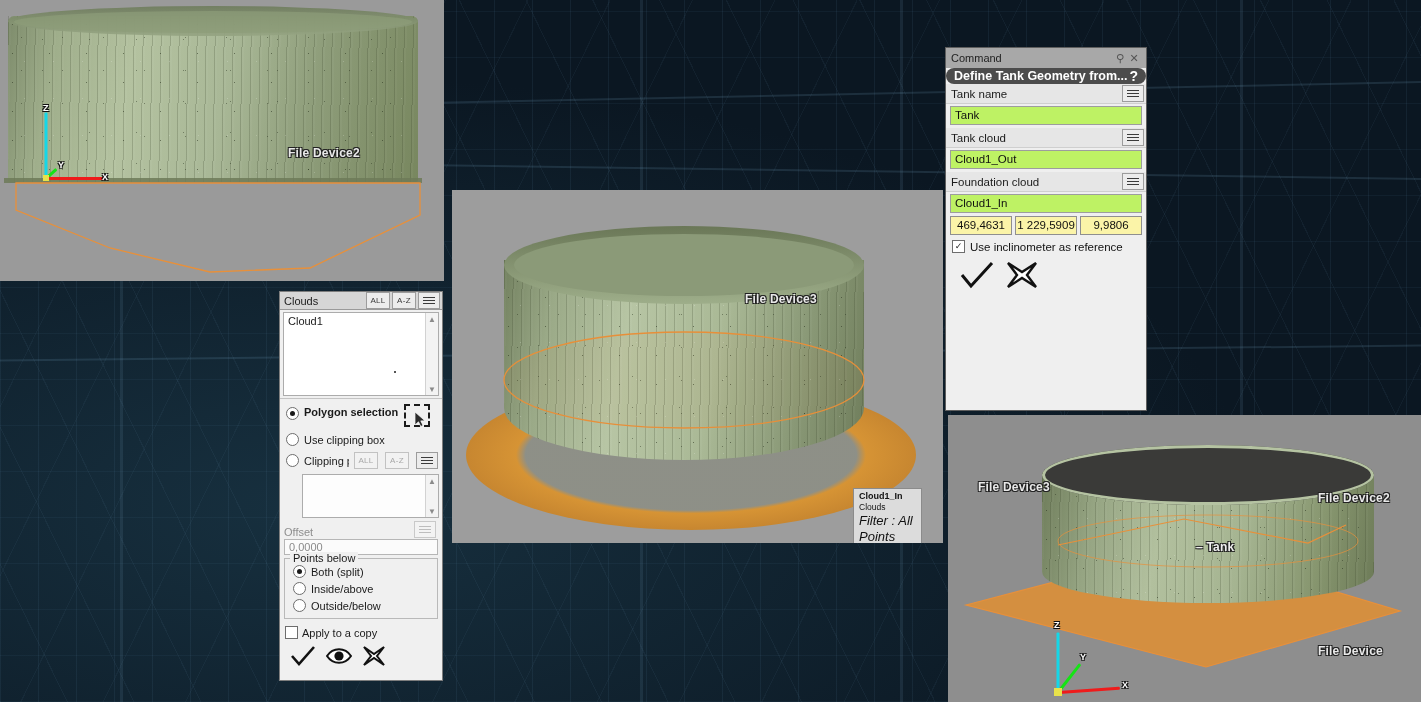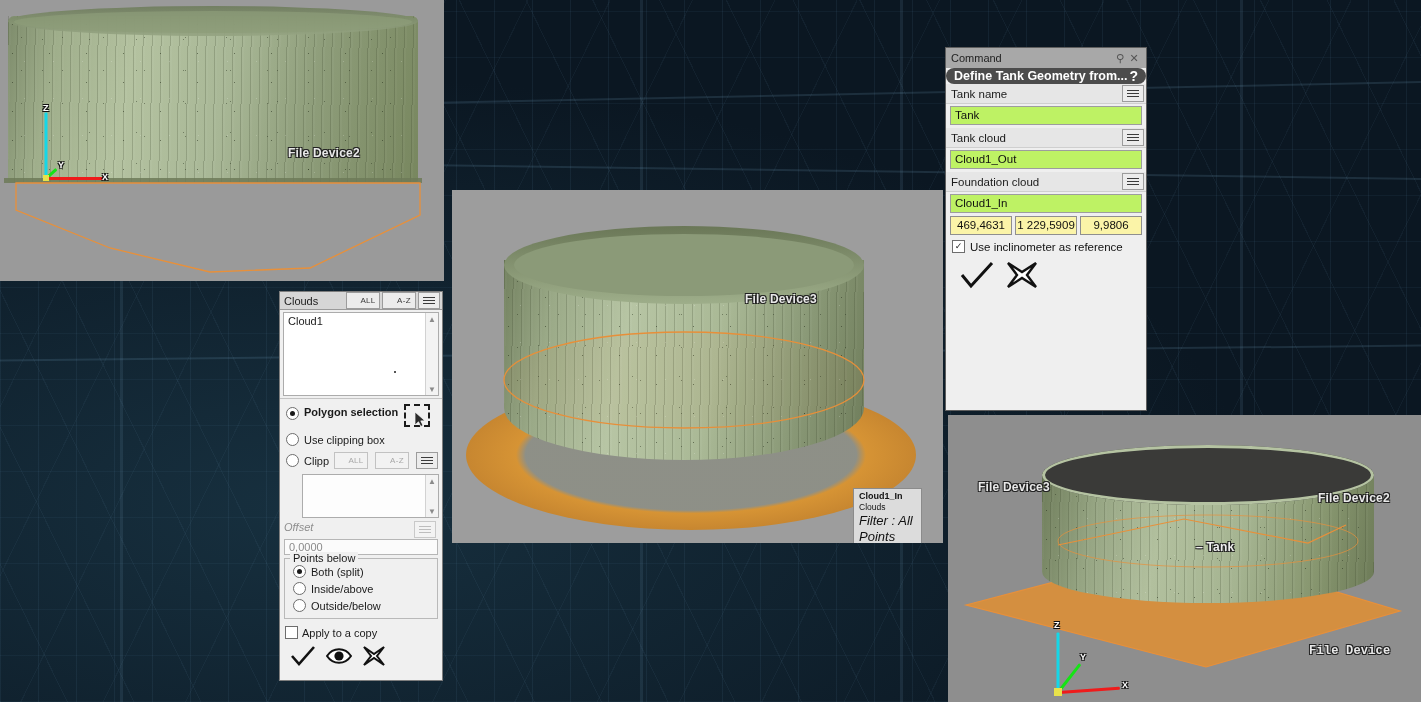--- a/index.html
+++ b/index.html
@@ -47,21 +47,21 @@
          text-shadow:-1px -1px 0 #111,1px -1px 0 #111,-1px 1px 0 #111,1px 1px 0 #111;}
 
   
   #clouds-panel{position:absolute;left:279px;top:291px;width:162px;height:388px;
       background:#f0f0f0;border:1px solid #7d7d7d;font-size:11px;color:#1a1a1a;}
   .dock-head{display:flex;align-items:center;height:17px;background:#d6d6d6;
       border-bottom:1px solid #9a9a9a;padding-left:4px;}
   .dock-head .t{flex:1;font-size:11px;color:#1b1b1b;}
   .minibtn{width:22px;height:15px;border:1px solid #9c9c9c;background:#ececec;
       font-size:8px;display:flex;align-items:center;justify-content:center;
-      color:#3a3a3a;margin-right:2px;letter-spacing:.3px;padding-left:10px;}
+      color:#3a3a3a;margin-right:2px;letter-spacing:.3px;}
   .minibtn.dis{color:#a8a8a8;border-color:#c2c2c2;background:#f2f2f2;}
   .burger{width:20px;height:15px;border:1px solid #9c9c9c;background:#ececec;
       display:flex;flex-direction:column;justify-content:center;align-items:center;gap:2px;margin-right:2px;}
   .burger i{display:block;width:12px;height:1px;background:#3b3b3b;}
   .burger.dis i{background:#bdbdbd;}
   .burger.dis{border-color:#c9c9c9;background:#f3f3f3;}
   .listbox{position:relative;background:#fff;border:1px solid #acacac;margin:2px 3px;height:82px;}
   .listbox .it{font-size:11px;padding:2px 4px;color:#1a1a1a;}
   .scroll{position:absolute;right:0;top:0;bottom:0;width:12px;background:#f3f3f3;border-left:1px solid #d2d2d2;}
   .scroll .up,.scroll .dn{position:absolute;left:0;right:0;height:12px;display:flex;align-items:center;justify-content:center;
@@ -73,21 +73,21 @@
       display:flex;align-items:center;justify-content:center;flex:none;}
   .radio.on:after{content:"";width:5px;height:5px;border-radius:50%;background:#1a1a1a;}
   .cbx{width:11px;height:11px;border:1px solid #6d6d6d;background:#fff;flex:none;
       display:flex;align-items:center;justify-content:center;font-size:9px;color:#222;line-height:1;}
   .sel-sep{border-top:1px solid #c4c4c4;margin:2px 0;}
   .marq{width:22px;height:19px;border:2px dashed #1b1b1b;position:relative;}
   .group{margin:3px 4px 2px 4px;border:1px solid #b9b9b9;padding:4px 2px 4px 2px;position:relative;}
   .group>.legend{position:absolute;top:-7px;left:5px;background:#f0f0f0;padding:0 3px;font-size:11px;}
   .txtin{margin:1px 4px 2px 4px;border:1px solid #b6b6b6;background:#fbfbfb;height:14px;
       font-size:11px;color:#8b8b8b;padding:0 4px;line-height:14px;}
-  .lbl-row{display:flex;align-items:flex-start;margin:3px 4px 0 4px;font-style:italic;}
+  .lbl-row{display:flex;align-items:flex-end;margin:3px 4px 0 4px;}
   .lbl-row .l{flex:1;color:#8e8e8e;font-size:11px;}
   .actions{display:flex;gap:10px;align-items:center;padding:6px 0 0 10px;}
 
   
   #command-panel{position:absolute;left:945px;top:47px;width:200px;height:362px;
       background:#efefef;border:1px solid #5e5e5e;}
   .cmd-title{height:20px;background:#a8a8a8;display:flex;align-items:center;padding:0 5px;
       font-size:11px;color:#1f1f1f;}
   .cmd-title .t{flex:1;}
   .cmd-title .ic{width:14px;text-align:center;font-size:11px;color:#555;}
@@ -220,21 +220,21 @@
     <div class="ax" style="background:#ef1b1b;width:62px;left:0;top:-1px;transform:rotate(-4deg);"></div>
     <div style="position:absolute;left:-4px;top:-4px;width:8px;height:8px;background:#e8e24a;"></div>
     <div class="axlbl" style="left:-4px;top:-72px;">Z</div>
     <div class="axlbl" style="left:22px;top:-40px;">Y</div>
     <div class="axlbl" style="left:64px;top:-12px;">X</div>
   </div>
 
   <div class="vplabel" style="left:30px;top:65px;">File Device3</div>
   <div class="vplabel" style="left:370px;top:76px;">File Device2</div>
   <div class="vplabel" style="left:248px;top:125px;color:#efefef;">– Tank</div>
-  <div class="vplabel" style="left:361px;top:229px;font-family:Liberation Mono, monospace;">File Device</div>
+  <div class="vplabel" style="left:370px;top:229px;">File Device</div>
 </div>
 
 <div id="clouds-panel">
 
   <div class="dock-head">
     <span class="t">Clouds</span>
     <div class="minibtn">ALL</div>
     <div class="minibtn">A-Z</div>
     <div class="burger">
         <i></i>

